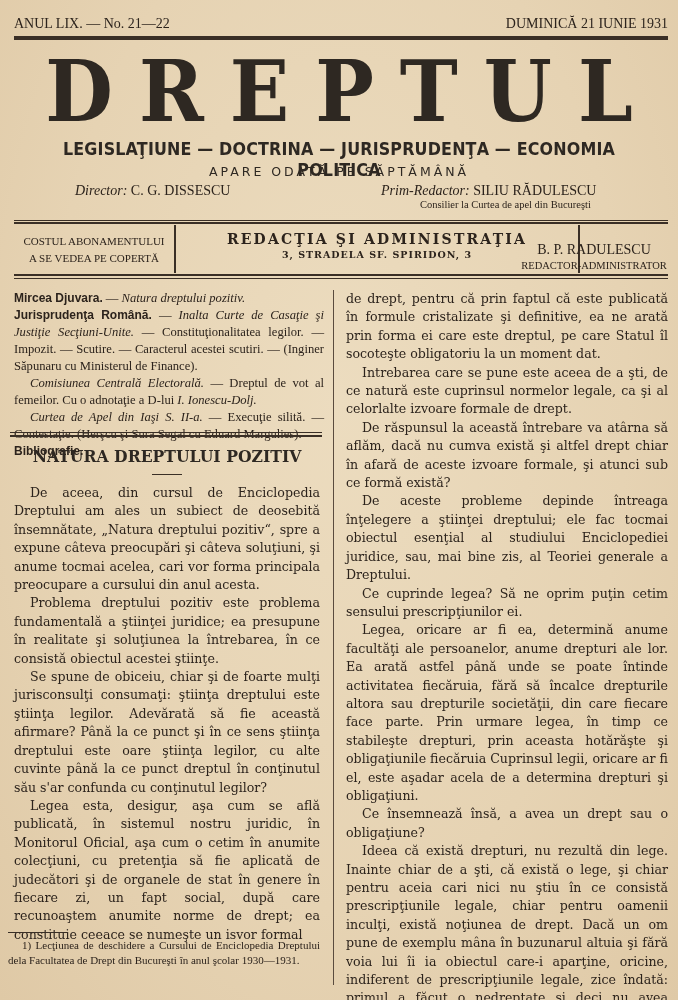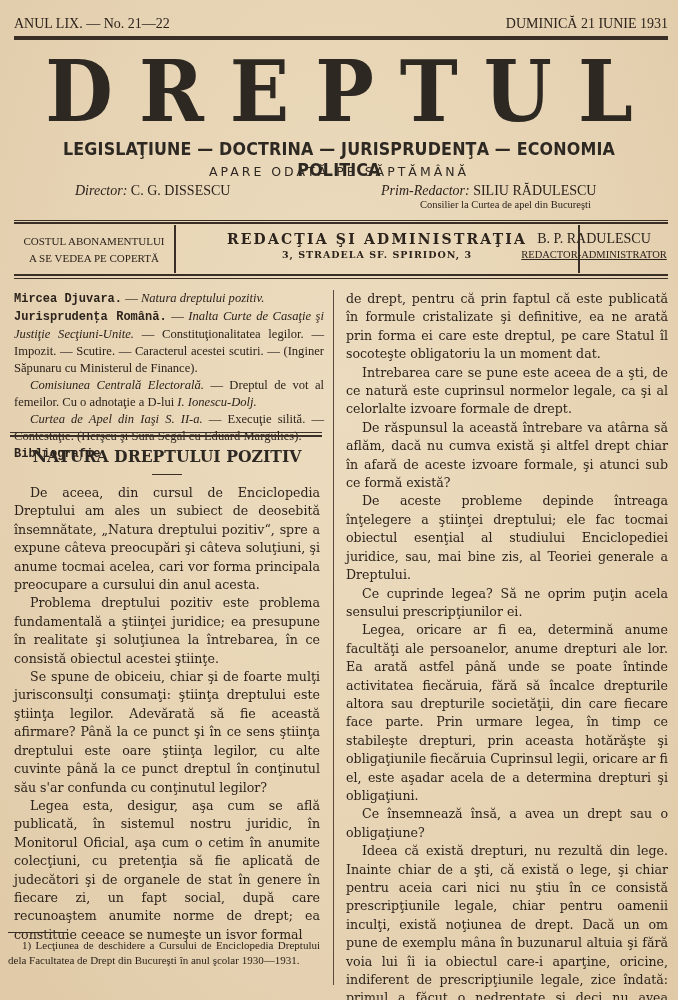--- a/index.html
+++ b/index.html
@@ -27,34 +27,34 @@
   .freq { position:absolute; top:164px; left:0; width:678px; text-align:center;
     font-family:"DejaVu Sans", sans-serif; font-size:12.5px; letter-spacing:3px; color:#2e2822; }
   .director { position:absolute; top:183px; left:75px; font-family:"Liberation Serif", serif; font-size:14px; }
   .director i { font-style:italic; }
   .prim { position:absolute; top:183px; left:381px; font-family:"Liberation Serif", serif; font-size:14px; }
   .consilier { position:absolute; top:199px; left:420px; font-family:"Liberation Serif", serif; font-size:10.5px; }
   .infobox { position:absolute; top:225px; left:14px; right:24px; height:48px; }
   .infobox .cell { position:absolute; top:0; height:48px; text-align:center; }
   .infobox .c1 { left:0; width:160px; font-family:"Liberation Serif", serif; font-size:11px; line-height:17px; padding-top:8px; box-sizing:border-box; }
   .infobox .c2 { left:160px; width:406px; border-left:2px solid #3a2f26; border-right:2px solid #3a2f26; box-sizing:border-box; padding-top:6px; }
-  .infobox .c3 { left:506px; width:148px; font-family:"Liberation Serif", serif; padding-top:6px; box-sizing:border-box; }
+  .infobox .c3 { left:506px; width:148px; font-family:"Liberation Serif", serif; padding-top:17px; box-sizing:border-box; }
   .c2 .t1 { font-family:"DejaVu Serif", serif; font-weight:bold; font-size:14px; letter-spacing:2.2px; }
   .c2 .t2 { font-family:"DejaVu Serif", serif; font-weight:bold; font-size:9.5px; letter-spacing:1px; margin-top:2px; }
   .c3 .t1 { font-size:14px; }
-  .c3 .t2 { font-size:10.5px; margin-top:2px;text-decoration:underline; }
+  .c3 .t2 { font-size:10.5px; margin-top:2px; }
   .colsep { position:absolute; left:333px; top:290px; width:1px; height:695px; background:#5a4b3e; }
   .col { position:absolute; font-family:"DejaVu Serif", serif; font-size:12.6px; line-height:18.4px; color:#2c231c; text-align:justify; }
   .col p { margin:0; }
   .col p.ind { text-indent:16px; }
   .left-col { left:14px; width:306px; }
   .right-col { left:346px; width:322px; top:290px; }
   .toc { position:absolute; top:290px; left:14px; width:310px; font-family:"Liberation Serif", serif; font-size:12.6px; line-height:17px; text-align:justify; }
   .toc p { margin:0; }
-  .toc .hd { font-family:Liberation Mono, monospace; font-weight:bold; font-size:12px; }
+  .toc .hd { font-family:Liberation Sans, sans-serif; font-weight:bold; font-size:12px; }
   .toc .it { font-style:italic; }
   .toc p.ind { text-indent:16px; }
   .art-title { position:absolute; top:446px; left:14px; width:306px; text-align:center;
     font-family:"DejaVu Serif", serif; font-weight:bold; font-size:17px; color:#2e2822; transform:scaleX(0.92); }
   .title-rule { position:absolute; top:474px; left:152px; width:30px; height:1px; background:#3a2f26; }
   .fn-rule { position:absolute; top:932px; left:8px; width:60px; height:1px; background:#3a2f26; }
   .footnote { position:absolute; top:938px; left:8px; width:312px; font-family:"Liberation Serif", serif; font-size:11px; line-height:14.5px; text-align:justify; }
   .footnote p { margin:0; text-indent:14px; }
 </style>
 </head>
@@ -140,20 +140,20 @@
   <div class="fn-rule"></div>
   <div class="footnote">
     <p>1) Lecţiunea de deschidere a Cursului de Enciclopedia Dreptului dela Facultatea de Drept din Bucureşti în anul şcolar 1930—1931.</p>
   </div>
 
   <div class="col right-col">
     <p>de drept, pentru că prin faptul că este publicată în formule cristalizate şi definitive, ea ne arată prin forma ei care este dreptul, pe care Statul îl socoteşte obligatoriu la un moment dat.</p>
     <p class="ind">Intrebarea care se pune este aceea de a şti, de ce natură este cuprinsul normelor legale, ca şi al celorlalte izvoare formale de drept.</p>
     <p class="ind">De răspunsul la această întrebare va atârna să aflăm, dacă nu cumva există şi altfel drept chiar în afară de aceste izvoare formale, şi atunci sub ce formă există?</p>
     <p class="ind">De aceste probleme depinde întreaga înţelegere a ştiinţei dreptului; ele fac tocmai obiectul esenţial al studiului Enciclopediei juridice, sau, mai bine zis, al Teoriei generale a Dreptului.</p>
-    <p class="ind">Ce cuprinde legea? Să ne oprim puţin acela sensului prescripţiunilor ei.</p>
+    <p class="ind">Ce cuprinde legea? Să ne oprim puţin cetim sensului prescripţiunilor ei.</p>
     <p class="ind">Legea, oricare ar fi ea, determină anume facultăţi ale persoanelor, anume drepturi ale lor. Ea arată astfel până unde se poate întinde activitatea fiecăruia, fără să încalce drepturile altora sau drepturile societăţii, din care fiecare face parte. Prin urmare legea, în timp ce stabileşte drepturi, prin aceasta hotărăşte şi obligaţiunile fiecăruia Cuprinsul legii, oricare ar fi el, este aşadar acela de a determina drepturi şi obligaţiuni.</p>
     <p class="ind">Ce însemnează însă, a avea un drept sau o obligaţiune?</p>
     <p class="ind">Ideea că există drepturi, nu rezultă din lege. Inainte chiar de a şti, că există o lege, şi chiar pentru aceia cari nici nu ştiu în ce consistă prescripţiunile legale, chiar pentru oamenii inculţi, există noţiunea de drept. Dacă un om pune de exemplu mâna în buzunarul altuia şi fără voia lui îi ia obiectul care-i aparţine, oricine, indiferent de prescripţiunile legale, zice îndată: primul a făcut o nedreptate şi deci nu avea dreptul să o facă.</p>
 
   </div>
 
 </div>
 
 </body></html>

